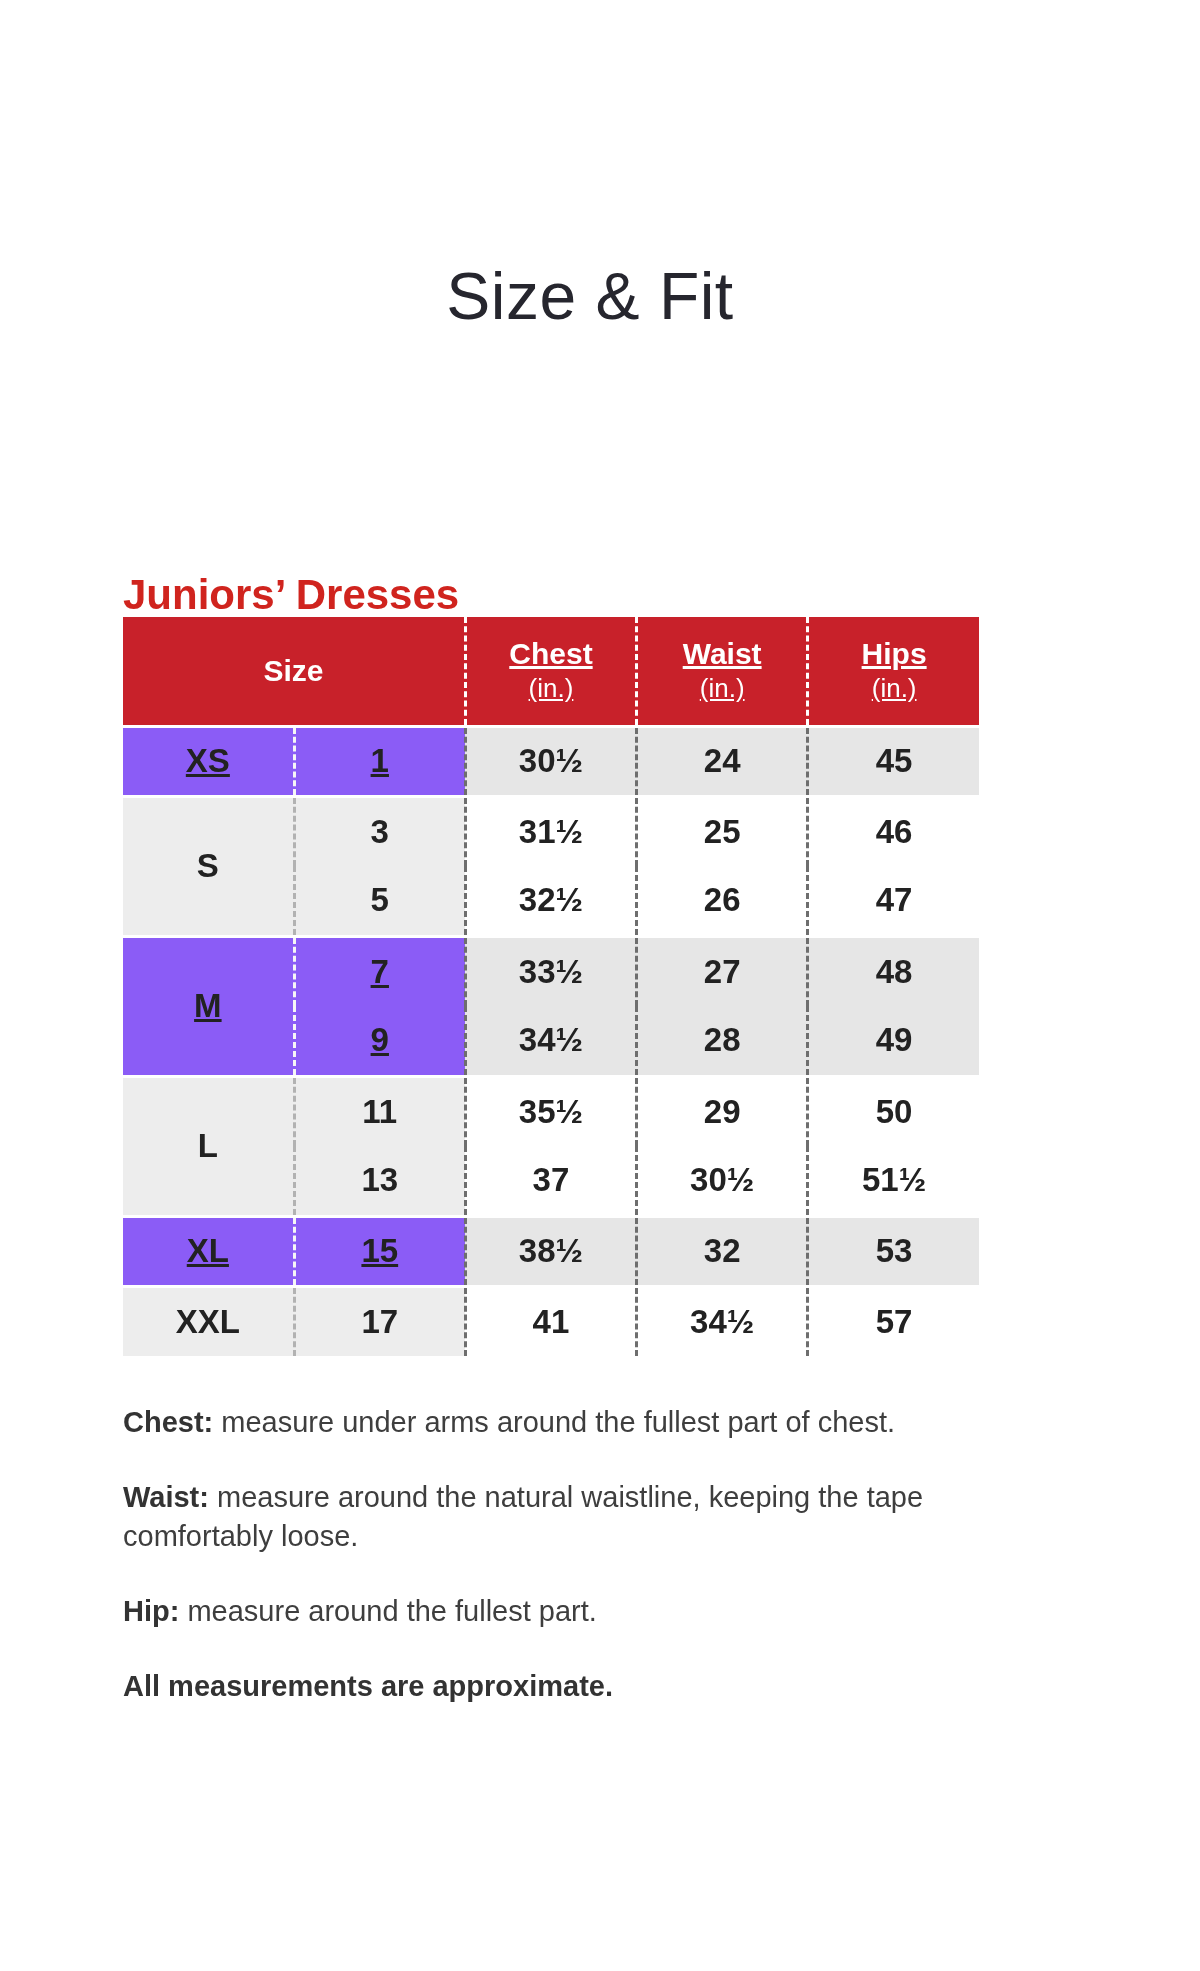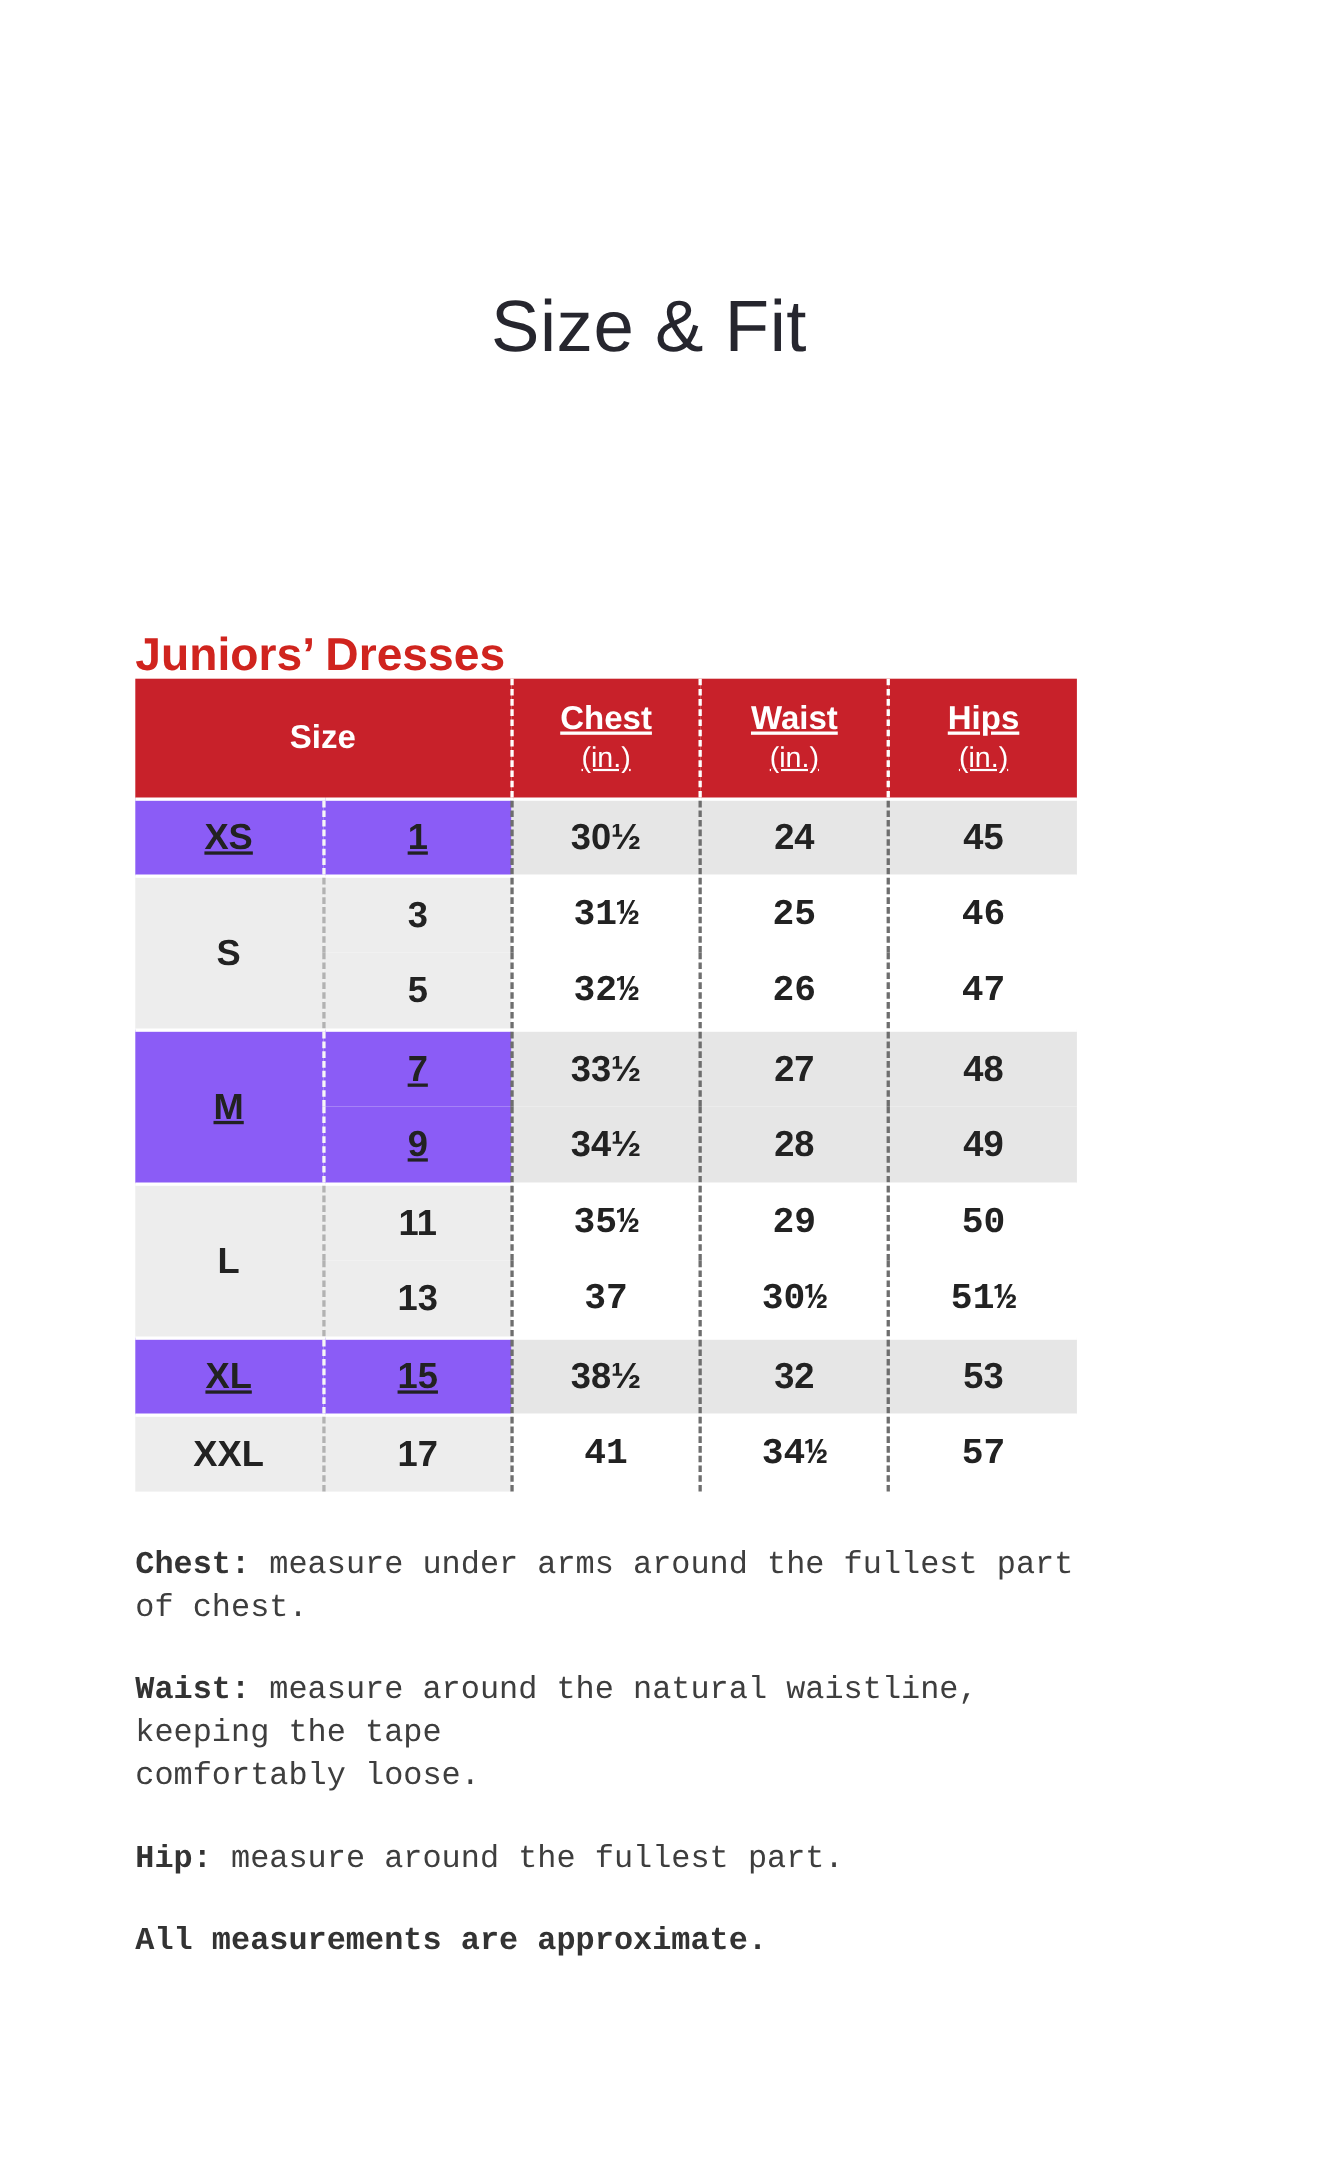--- a/index.html
+++ b/index.html
@@ -62,38 +62,37 @@
     padding: 0;
     font-size: 33px;
     font-weight: 700;
     color: #222222;
   }
 
   
   tr.dark  td.c-label, tr.dark  td.c-num { background: #8b5cf6; text-decoration: underline; }
   tr.dark  td.c-data                      { background: #e6e6e6; }
   tr.light td.c-label, tr.light td.c-num { background: #ededed; }
-  tr.light td.c-data                      { background: #ffffff; font-family: Liberation Mono, monospace; }
+  tr.light td.c-data                      { background: #ffffff; }
 
   
   td.c-data { border-left: 3px dashed #6e6e6e; }
   tr.dark  td.c-num { border-left: 3px dashed #f6f6f6; }
   tr.light td.c-num { border-left: 3px dashed #b2b2b2; }
 
   
   tr.first td { border-top: 3px solid #ffffff; }
 
   .notes {
     position: absolute;
     left: 123px; top: 1403px;
     width: 872px;
     color: #3e3e3e;
     font-size: 29px;
     line-height: 39px;
-    font-family: Liberation Mono, monospace;
   }
   .notes p { margin: 0 0 36px 0; white-space: pre-line; }
   .notes p.gap-lg { margin-bottom: 36px; }
   .notes .lead { font-weight: 700; color: #333333; }
 </style>
 </head>
 <body>
 
 <div class="page">
 

